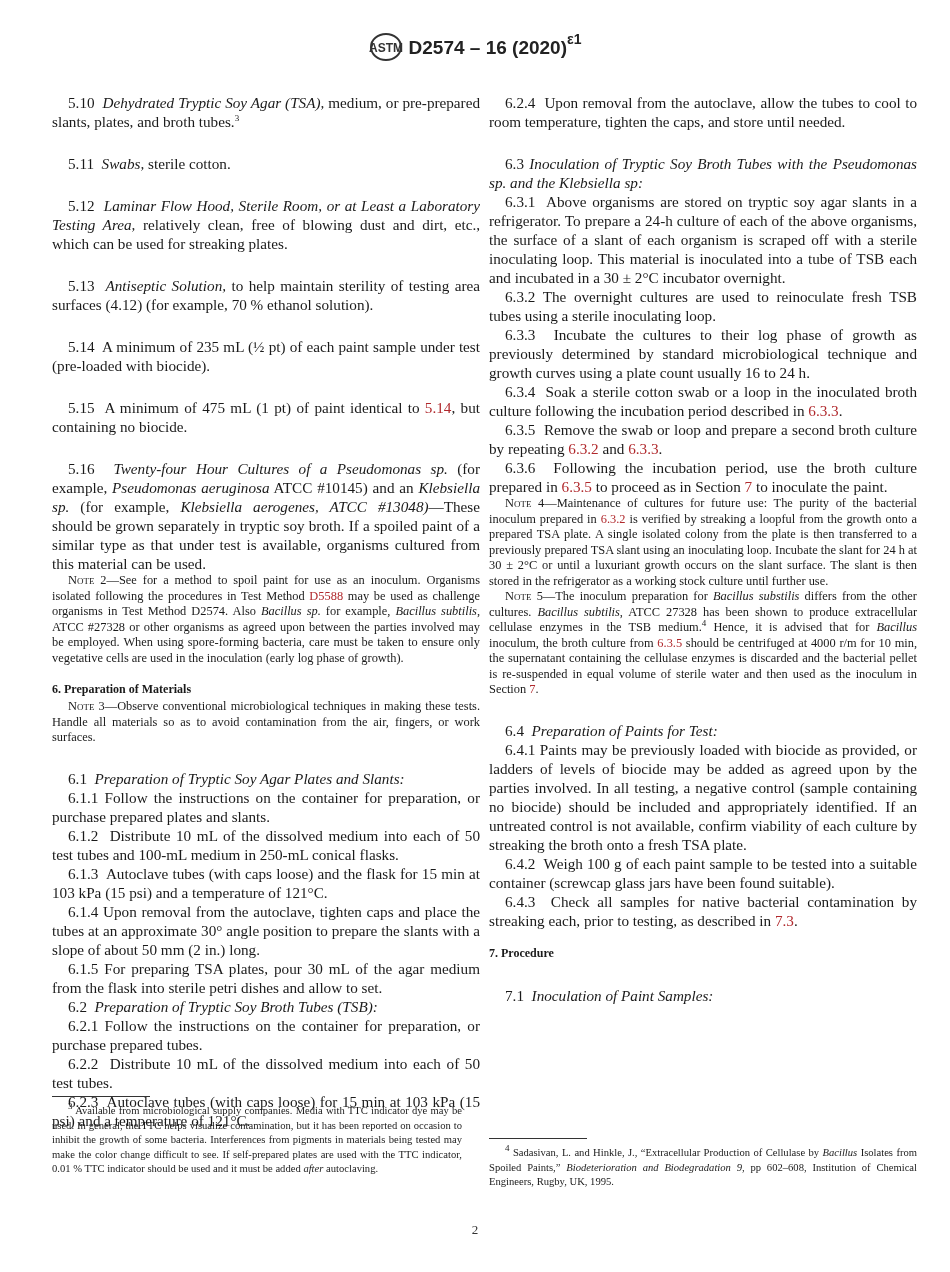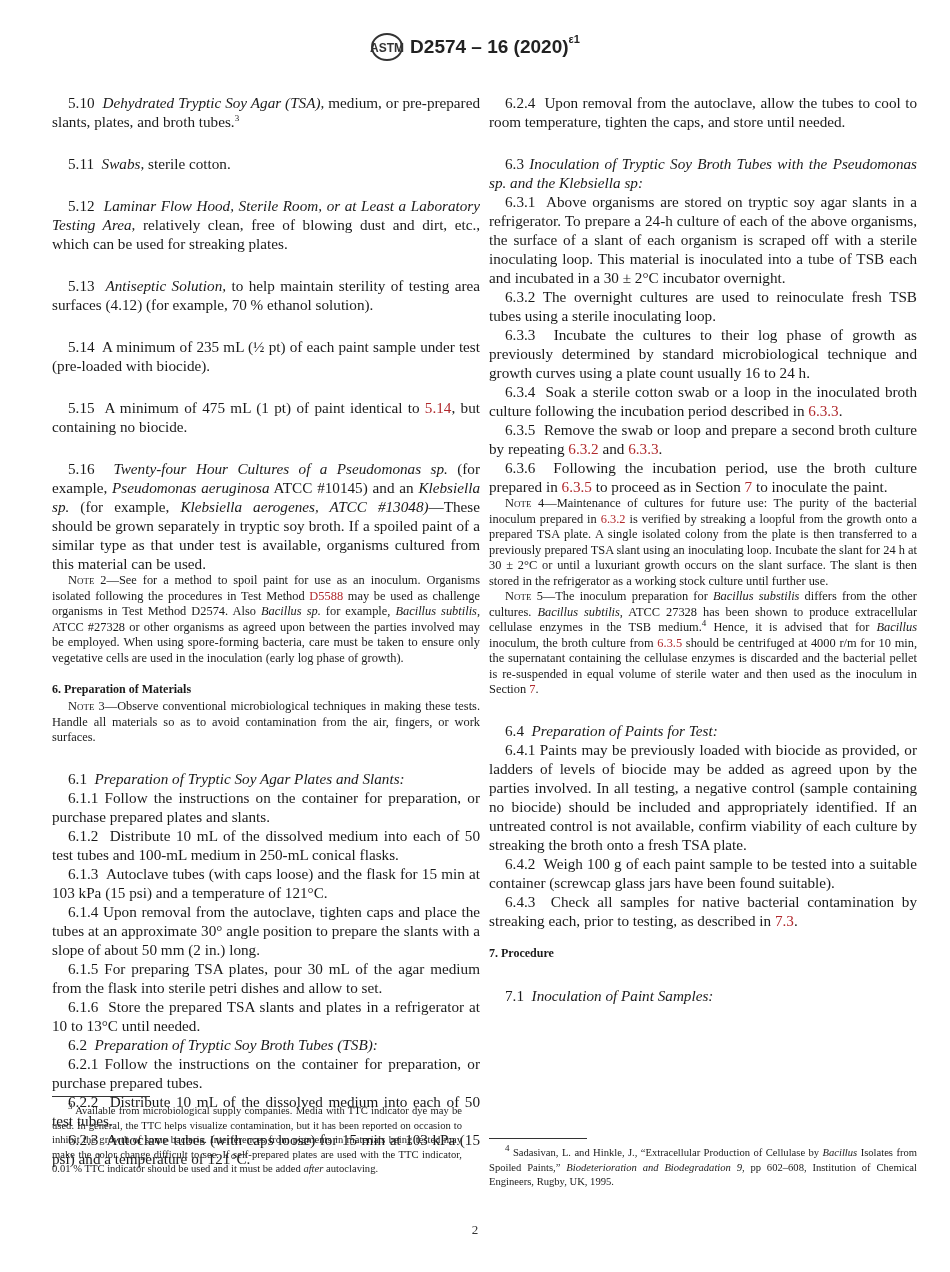--- a/index.html
+++ b/index.html
@@ -2,21 +2,21 @@
 <html><head>
 <meta charset="utf-8">
 <style>
   html, body { margin: 0; padding: 0; background: #ffffff; }
   body { width: 950px; height: 1272px; position: relative; overflow: hidden;
          font-family: "Liberation Serif", "DejaVu Serif", serif; color: #1a1a1a; }
   .header { position: absolute; top: 32px; left: 0; width: 950px; text-align: center; }
   .header-inner { display: inline-flex; align-items: center; gap: 6px; }
   .logo { width: 34px; height: 30px; }
   .doc-id { font-family: "Liberation Sans", "DejaVu Sans", sans-serif; font-weight: bold; font-size: 19px; color: #222; }
-  .doc-id sup { font-size: 11px; position: relative; top: -3px; }
+  .doc-id sup { font-size: 14px; position: relative; top: -3px; }
   .col { position: absolute; top: 93px; width: 428px; font-size: 15.2px; line-height: 19px; text-align: justify; }
   .col-left { left: 52px; }
   .col-right { left: 489px; }
   p { margin: 0; }
   .para { text-indent: 16px; }
   .gap { margin-top: 23px; }
   .gap-lg { }
   .note { font-size: 12.4px; line-height: 15.5px; text-indent: 16px; }
   .note .sc { font-variant: small-caps; }
   .heading { font-weight: bold; font-size: 12px; margin-top: 14px; text-indent: 0; }
@@ -53,21 +53,20 @@
 
   <p class="heading">6. Preparation of Materials</p>
   <p class="note"><span class="sc">Note 3</span><span>—Observe conventional microbiological techniques in making these tests. Handle all materials so as to avoid contamination from the air, fingers, or work surfaces.</span></p>
 
   <p class="para gap"><span>6.1</span>&nbsp; <i>Preparation of Tryptic Soy Agar Plates and Slants:</i></p>
   <p class="para"><span>6.1.1</span> <span>Follow the instructions on the container for preparation, or purchase prepared plates and slants.</span></p>
   <p class="para"><span>6.1.2</span>&nbsp; <span>Distribute 10 mL of the dissolved medium into each of 50 test tubes and 100-mL medium in 250-mL conical flasks.</span></p>
   <p class="para"><span>6.1.3</span>&nbsp; <span>Autoclave tubes (with caps loose) and the flask for 15 min at 103 kPa (15 psi) and a temperature of 121°C.</span></p>
   <p class="para"><span>6.1.4</span> <span>Upon removal from the autoclave, tighten caps and place the tubes at an approximate 30° angle position to prepare the slants with a slope of about 50 mm (2 in.) long.</span></p>
   <p class="para"><span>6.1.5</span> <span>For preparing TSA plates, pour 30 mL of the agar medium from the flask into sterile petri dishes and allow to set.</span></p>
-  <p class="para"><span>6.1.6</span>&nbsp; <span>Store the prepared TSA slants and plates in a refrigerator at 10 to 13°C until needed.</span></p>
 
   <p class="para gap-lg"><span>6.2</span>&nbsp; <i>Preparation of Tryptic Soy Broth Tubes (TSB):</i></p>
   <p class="para"><span>6.2.1</span> <span>Follow the instructions on the container for preparation, or purchase prepared tubes.</span></p>
   <p class="para"><span>6.2.2</span>&nbsp; <span>Distribute 10 mL of the dissolved medium into each of 50 test tubes.</span></p>
   <p class="para"><span>6.2.3</span>&nbsp; <span>Autoclave tubes (with caps loose) for 15 min at 103 kPa (15 psi) and a temperature of 121°C.</span></p>
 </div>
 
 <div class="fn-rule" style="left:52px; top:1096px;"></div>
 <p class="footnote" style="left:52px; top:1104px; width:410px;"><sup class="fn">3</sup><span> Available from microbiological supply companies. Media with TTC indicator dye may be used. In general, the TTC helps visualize contamination, but it has been reported on occasion to inhibit the growth of some bacteria. Interferences from pigments in materials being tested may make the color change difficult to see. If self-prepared plates are used with the TTC indicator, 0.01 % TTC indicator should be used and it must be added </span><i>after</i><span> autoclaving.</span></p>
 

